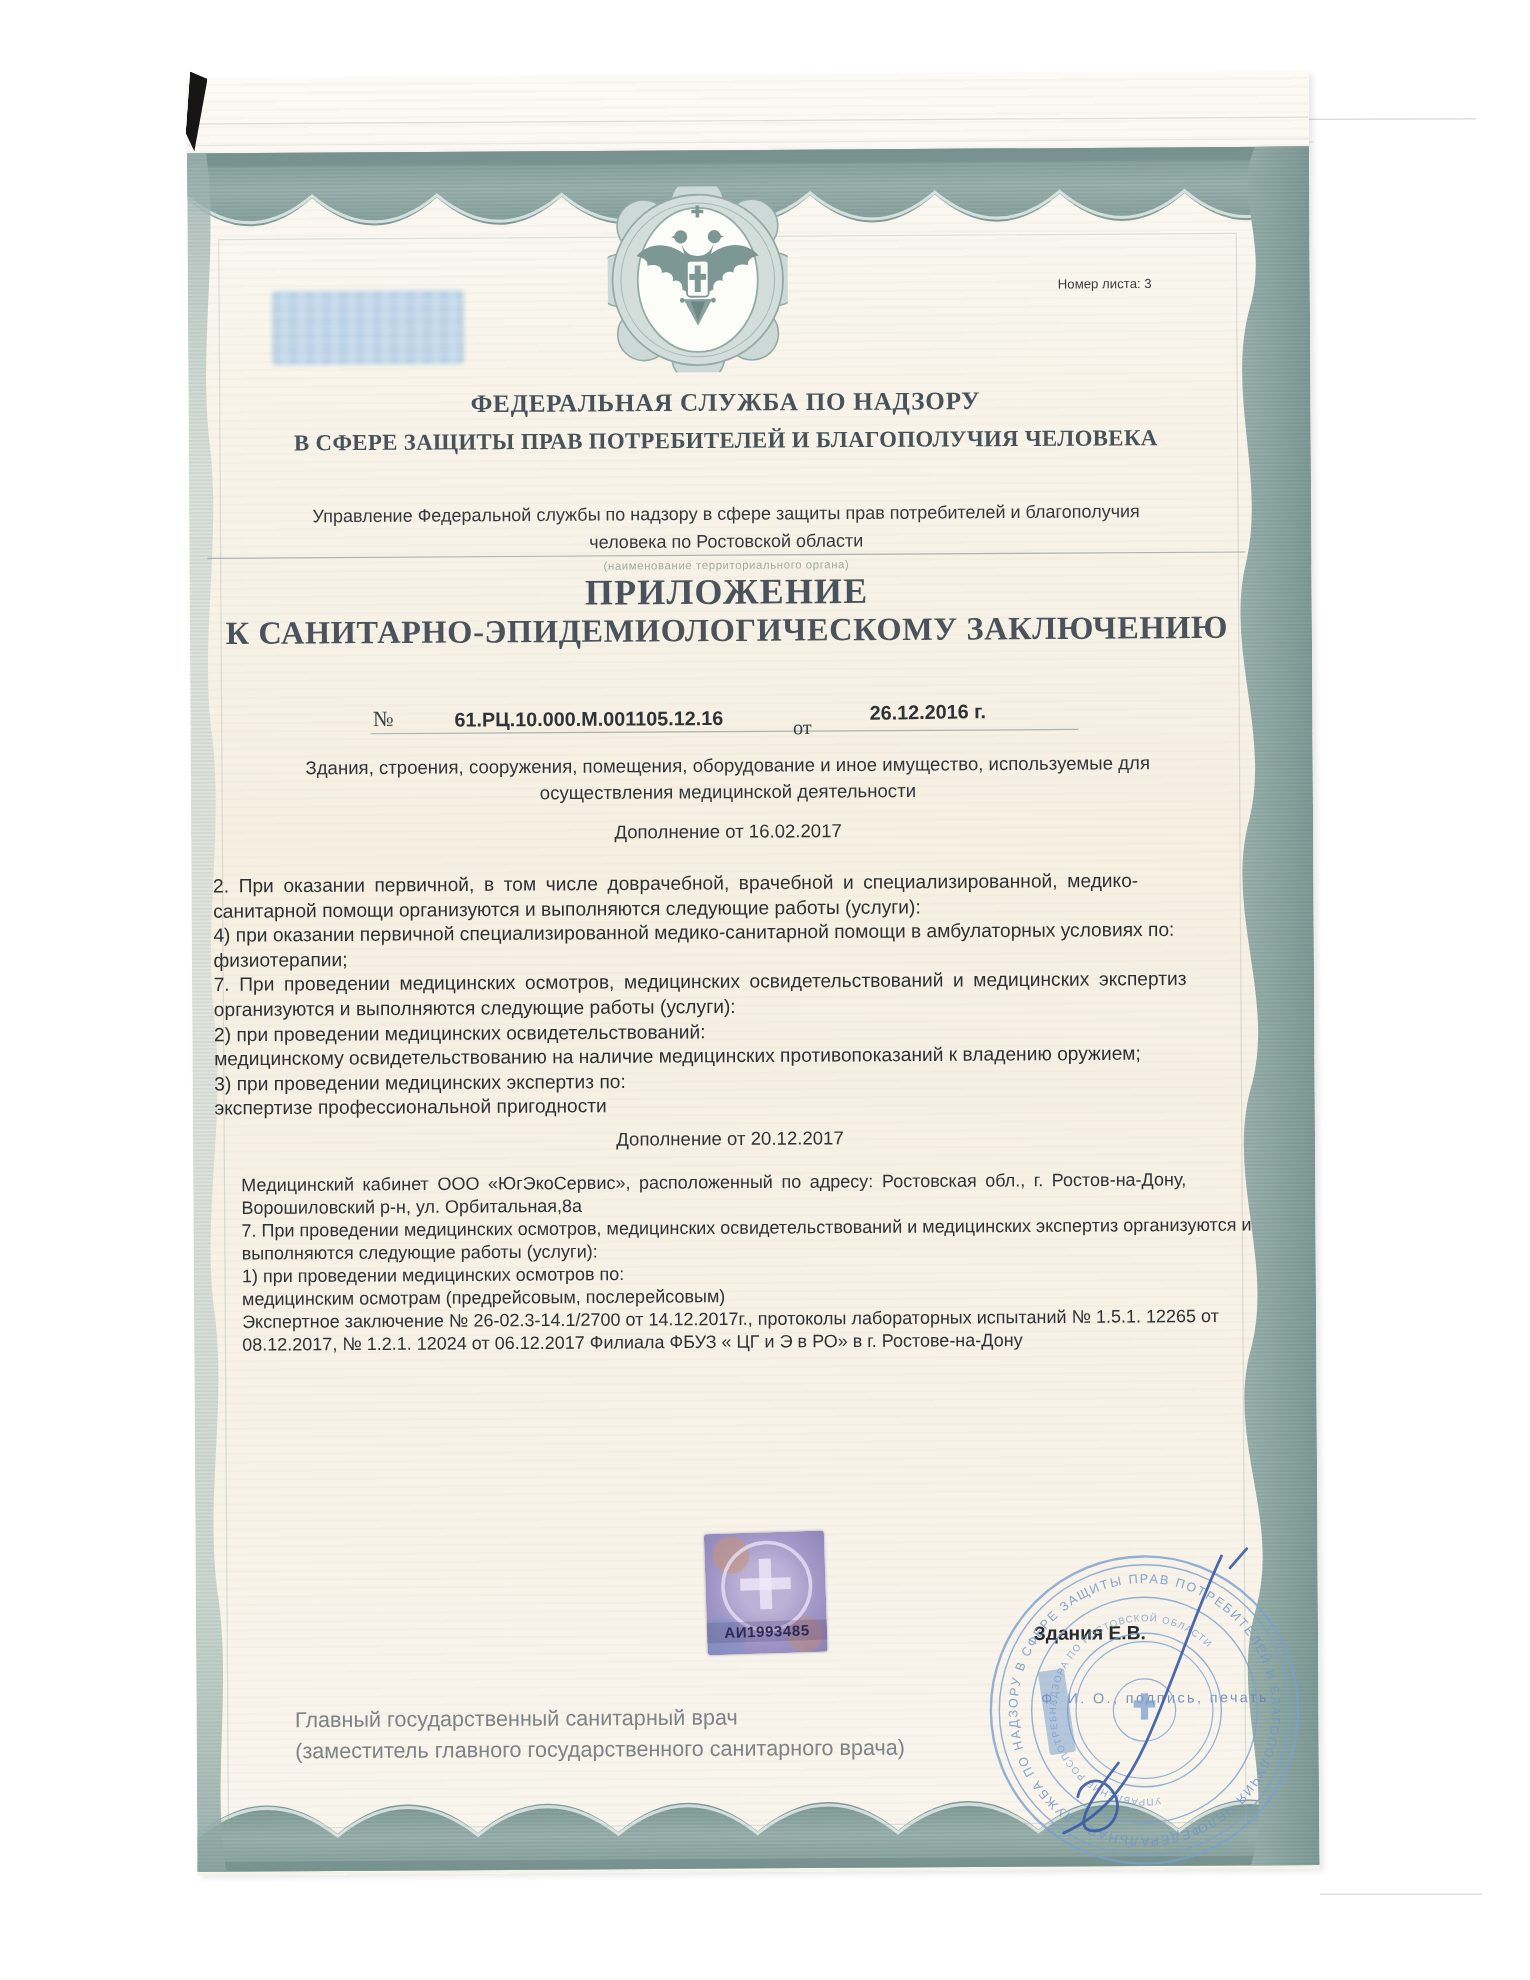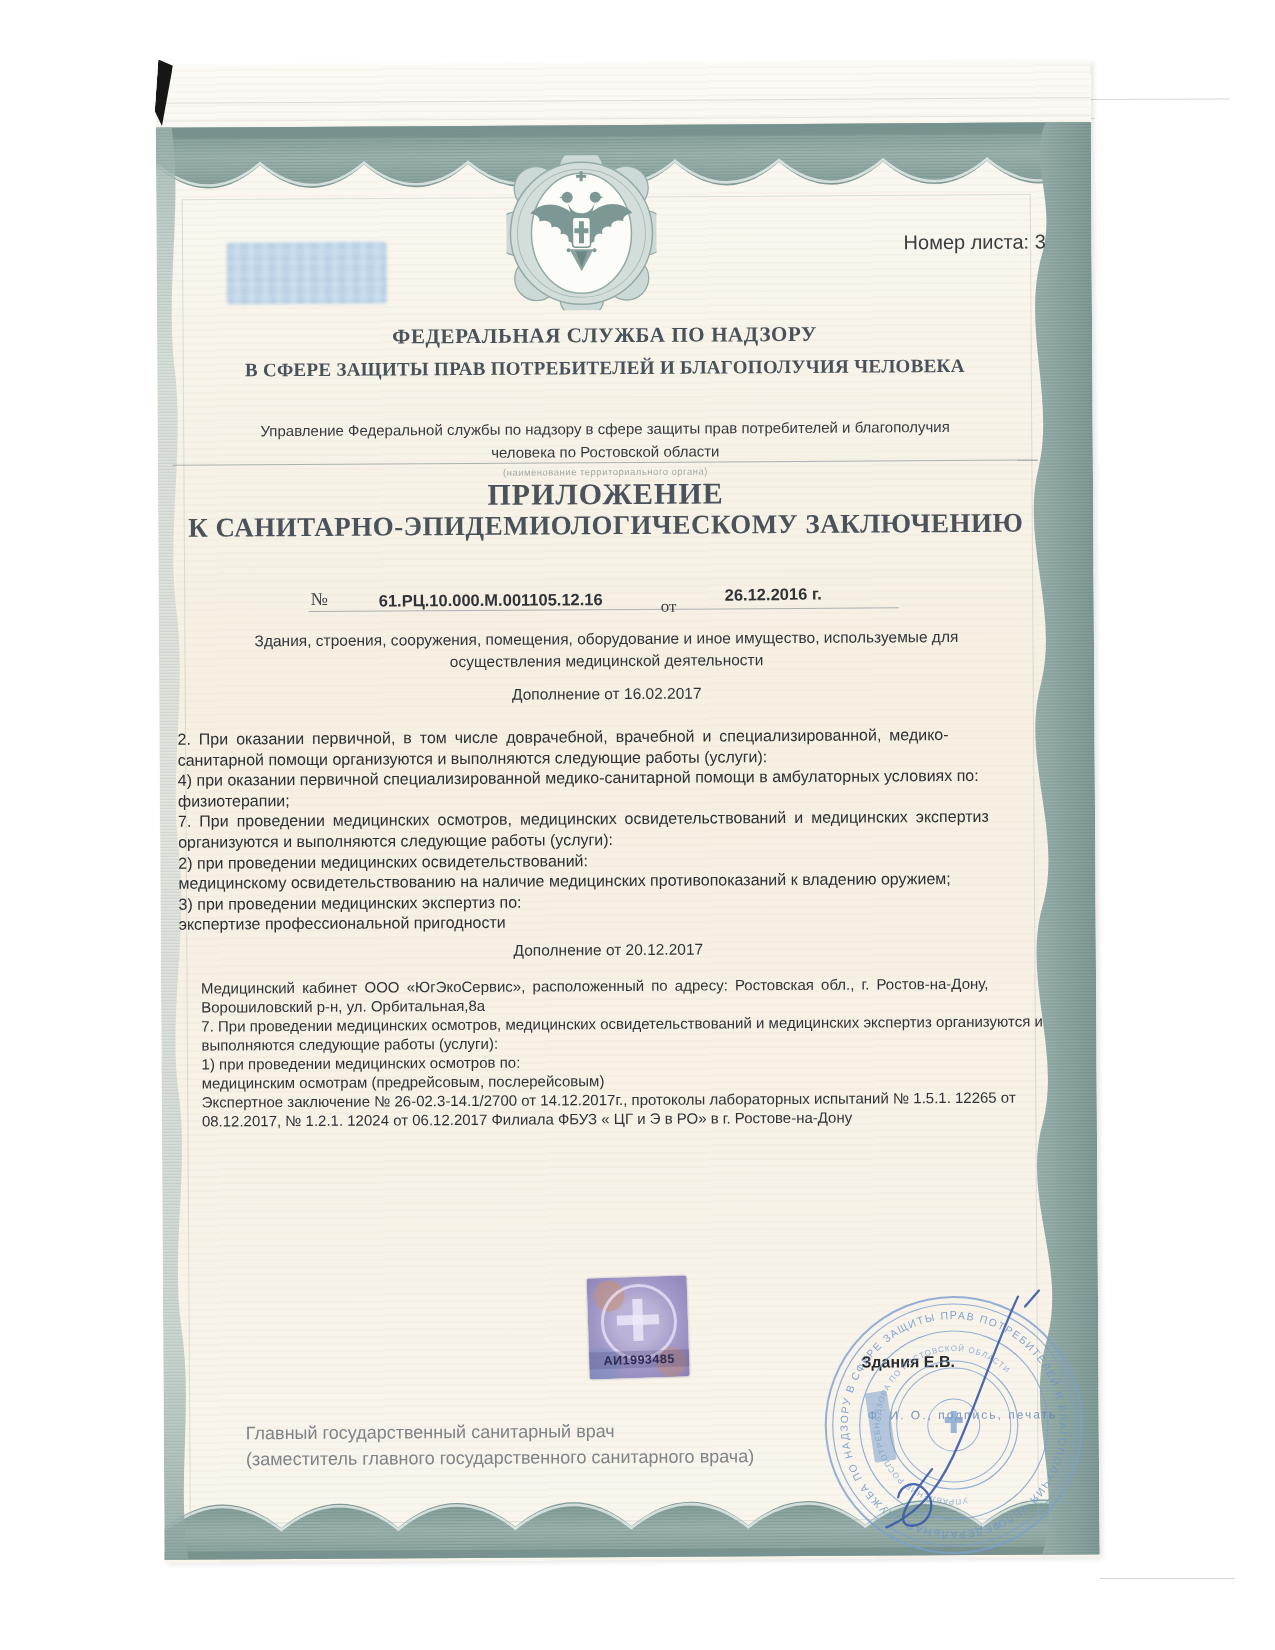--- a/index.html
+++ b/index.html
@@ -12,21 +12,21 @@
          background:repeating-linear-gradient(0deg,rgba(226,210,196,.12) 0 2px,transparent 2px 7px);}
   .frame,.emblem,.stampsvg{position:absolute;}
   .frame{left:0;top:0;z-index:1;}
   .emblem{left:350px;top:92px;width:150px;height:155px;z-index:2;}
   .blue-blob{position:absolute;left:70px;top:177px;width:160px;height:62px;z-index:2;border-radius:4px;
          background:repeating-linear-gradient(90deg,rgba(118,168,219,.38) 0 7px,rgba(173,206,236,.55) 7px 14px),
                     repeating-linear-gradient(0deg,rgba(140,182,226,.35) 0 5px,rgba(196,219,242,.5) 5px 11px);
          filter:blur(1.6px);opacity:.85;}
   .txt{position:absolute;z-index:4;white-space:nowrap;}
   .ctr{left:15px;width:865px;text-align:center;}
-  .sheet-no{left:747px;top:170px;font-size:20px;color:#3b3b3d;}
+  .sheet-no{left:725px;top:170px;font-size:11px;color:#3b3b3d;}
   .agency1{top:260px;font:700 21px "Liberation Serif",serif;color:#47525b;letter-spacing:.6px;}
   .agency2{top:294px;font:700 19px "Liberation Serif",serif;color:#47525b;letter-spacing:.3px;}
   .dept1{top:357px;font-size:15px;color:#35393e;}
   .dept2{top:380px;font-size:15px;color:#35393e;}
   .rule{position:absolute;height:1px;background:#9199a0;opacity:.75;z-index:3;}
   .caption{top:403px;font-size:9.5px;color:#a2aba4;letter-spacing:.5px;}
   .title1{top:414px;font:700 30px "Liberation Serif",serif;color:#4a535c;letter-spacing:1px;}
   .title2{top:447px;font:700 27px "Liberation Serif",serif;color:#4a535c;letter-spacing:.5px;}
   .numlbl{left:152px;top:524px;font:18px "Liberation Serif",serif;color:#3a3f44;}
   .numval{left:220px;top:527px;font-weight:700;font-size:16.5px;color:#2f3338;}

